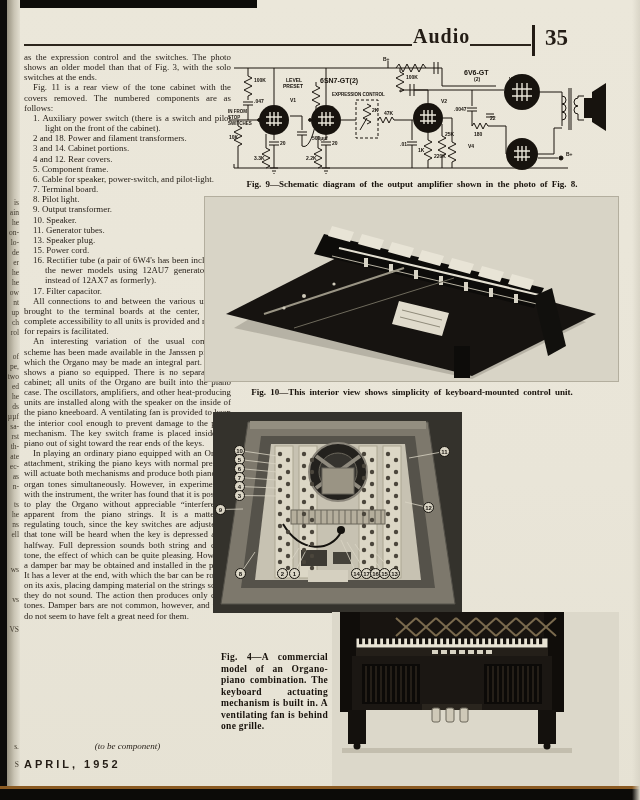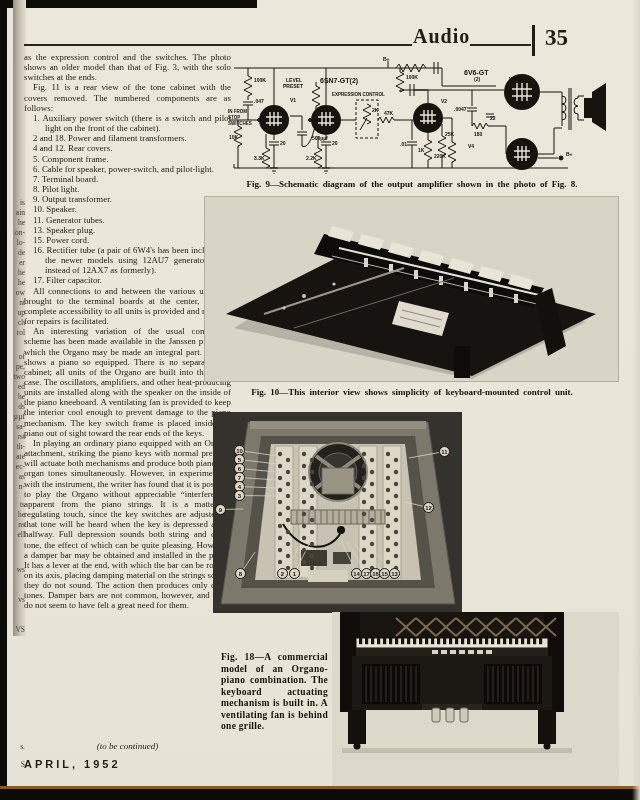--- a/index.html
+++ b/index.html
@@ -2,21 +2,21 @@
 <html><head>
 <meta charset="utf-8">
 <style>
   html,body{margin:0;padding:0;background:#777;}
   .page{width:640px;height:800px;position:relative;overflow:hidden;
         background:linear-gradient(180deg,#ebe7da 0%,#e9e5d8 60%,#e6e2d4 100%);
         font-family:"Liberation Serif",serif;color:#231c15;margin:0 auto;}
   .abs{position:absolute;}
   .top-band{left:0;top:0;width:257px;height:8px;background:#0d0c09;}
   .gutter-black{left:0;top:0;width:7px;height:800px;background:#0c0b09;}
-  .gutter-edge{left:13px;top:0;width:13px;height:636px;
+  .gutter-edge{left:7px;top:0;width:13px;height:800px;
         background:linear-gradient(90deg,#97917f,#c9c4b4 55%,#e2ded0);}
   .frag{position:absolute;right:1px;font:7.5px "Liberation Serif",serif;color:#413a2d;white-space:nowrap;}
   .rule{height:2px;background:#2c251c;}
   .vbar{width:3px;background:#231c15;}
   .mag-title{font-weight:bold;font-size:20px;letter-spacing:1px;font-family:"Liberation Serif",serif;}
   .pageno{font-weight:bold;font-size:23px;font-family:"Liberation Serif",serif;}
   .body-col{left:24px;top:52px;width:207px;max-height:688px;overflow:hidden;
         font-size:8.9px;line-height:10.15px;text-align:justify;}
   .para{text-indent:9px;}
   .para.ni{text-indent:0;}
@@ -100,40 +100,41 @@
   <div class="abs pageno" style="left:545px;top:25px;">35</div>
 
   <div class="abs body-col">
     <div id="paras-top">
         <div class="para ni">as the expression control and the switches. The photo shows an older model than that of Fig. 3, with the solo switches at the ends.</div>
         <div class="para">Fig. 11 is a rear view of the tone cabinet with the covers removed. The numbered components are as follows:</div>
       </div>
     <div id="component-list">
         <div class="li">1. Auxiliary power switch (there is a switch and pilot light on the front of the cabinet).</div>
         <div class="li">2 and 18. Power and filament transformers.</div>
+        <div class="li">3 and 14. Cabinet portions.</div>
         <div class="li">4 and 12. Rear covers.</div>
         <div class="li">5. Component frame.</div>
         <div class="li">6. Cable for speaker, power-switch, and pilot-light.</div>
         <div class="li">7. Terminal board.</div>
         <div class="li">8. Pilot light.</div>
         <div class="li">9. Output transformer.</div>
         <div class="li">10. Speaker.</div>
         <div class="li">11. Generator tubes.</div>
         <div class="li">13. Speaker plug.</div>
         <div class="li">15. Power cord.</div>
         <div class="li">16. Rectifier tube (a pair of 6W4's has been included in the newer models using 12AU7 generator tubes instead of 12AX7 as formerly).</div>
         <div class="li">17. Filter capacitor.</div>
       </div>
     <div id="paras-bottom">
         <div class="para">All connections to and between the various units are brought to the terminal boards at the center, so that complete accessibility to all units is provided and removal for repairs is facilitated.</div>
         <div class="para">An interesting variation of the usual component scheme has been made available in the Janssen piano, of which the Organo may be made an integral part. Fig. 12 shows a piano so equipped. There is no separate tone cabinet; all units of the Organo are built into the piano case. The oscillators, amplifiers, and other heat-producing units are installed along with the speaker on the inside of the piano kneeboard. A ventilating fan is provided to keep the interior cool enough to prevent damage to the piano mechanism. The key switch frame is placed inside the piano out of sight toward the rear ends of the keys.</div>
         <div class="para">In playing an ordinary piano equipped with an Organo attachment, striking the piano keys with normal pressure will actuate both mechanisms and produce both piano and organ tones simultaneously. However, in experimenting with the instrument, the writer has found that it is possible to play the Organo without appreciable “interference” apparent from the piano strings. It is a matter of regulating touch, since the key switches are adjusted so that tone will be heard when the key is depressed about halfway. Full depression sounds both string and organ tone, the effect of which can be quite pleasing. However, a damper bar may be obtained and installed in the piano. It has a lever at the end, with which the bar can be rotated on its axis, placing damping material on the strings so that they do not sound. The action then produces only organ tones. Damper bars are not common, however, and users do not seem to have felt a great need for them.</div>
       </div>
   </div>
-  <div class="abs tbc" style="left:24px;top:741px;width:207px;">(to be continued)</div>
+  <div class="abs tbc" style="left:24px;top:741px;width:207px;">(to be component)</div>
   <div class="abs date">APRIL, 1952</div>
 
   <div class="abs sch" id="sch">
     <svg width="392" height="118" viewBox="0 0 392 118">
       <g stroke="#1a150f" stroke-width="1" fill="none">
         <path d="M6 12 H214"></path>
         <path d="M160 12 V5"></path>
         <path d="M168 12 l3 -4 4 8 4 -8 4 8 4 -8 4 8 4 -8 3 4"></path>
         <path d="M206 6 V18 M210 6 V18"></path>
         <path d="M214 12 V30 H268"></path>
@@ -411,21 +412,21 @@
       <div class="callout" style="left: 22px; top: 156px;">8</div>
       <div class="callout" style="left: 64px; top: 156px;">2</div>
       <div class="callout" style="left: 76px; top: 156px;">1</div>
       <div class="callout" style="left: 138px; top: 156px;">14</div>
       <div class="callout" style="left: 148px; top: 156px;">17</div>
       <div class="callout" style="left: 157px; top: 156px;">16</div>
       <div class="callout" style="left: 166px; top: 156px;">15</div>
       <div class="callout" style="left: 176px; top: 156px;">13</div>
     </div>
 
-  <div class="abs caption" id="cap12">Fig. 18—A commercial model of an Organo-piano combination. The keyboard actuating mechanism is built in. A ventilating fan is behind one grille.</div>
+  <div class="abs caption" id="cap12">Fig. 4—A commercial model of an Organo-piano combination. The keyboard actuating mechanism is built in. A ventilating fan is behind one grille.</div>
   <div class="abs fig12">
     <svg id="fig12-svg" width="287" height="177" viewBox="0 0 287 177">
       <rect x="10" y="136" width="230" height="5" fill="#b8b3a3" opacity="0.7"></rect>
       <rect x="8" y="0" width="224" height="48" fill="#181410"></rect>
       <rect x="8" y="0" width="20" height="100" fill="#100d0a"></rect>
       <rect x="212" y="0" width="20" height="100" fill="#100d0a"></rect>
       <g stroke="#7a6a4e" stroke-width="2" id="lattice">
           <line x1="64" y1="6" x2="84" y2="24"></line>
           <line x1="84" y1="6" x2="64" y2="24"></line>
           <line x1="84" y1="6" x2="104" y2="24"></line>

